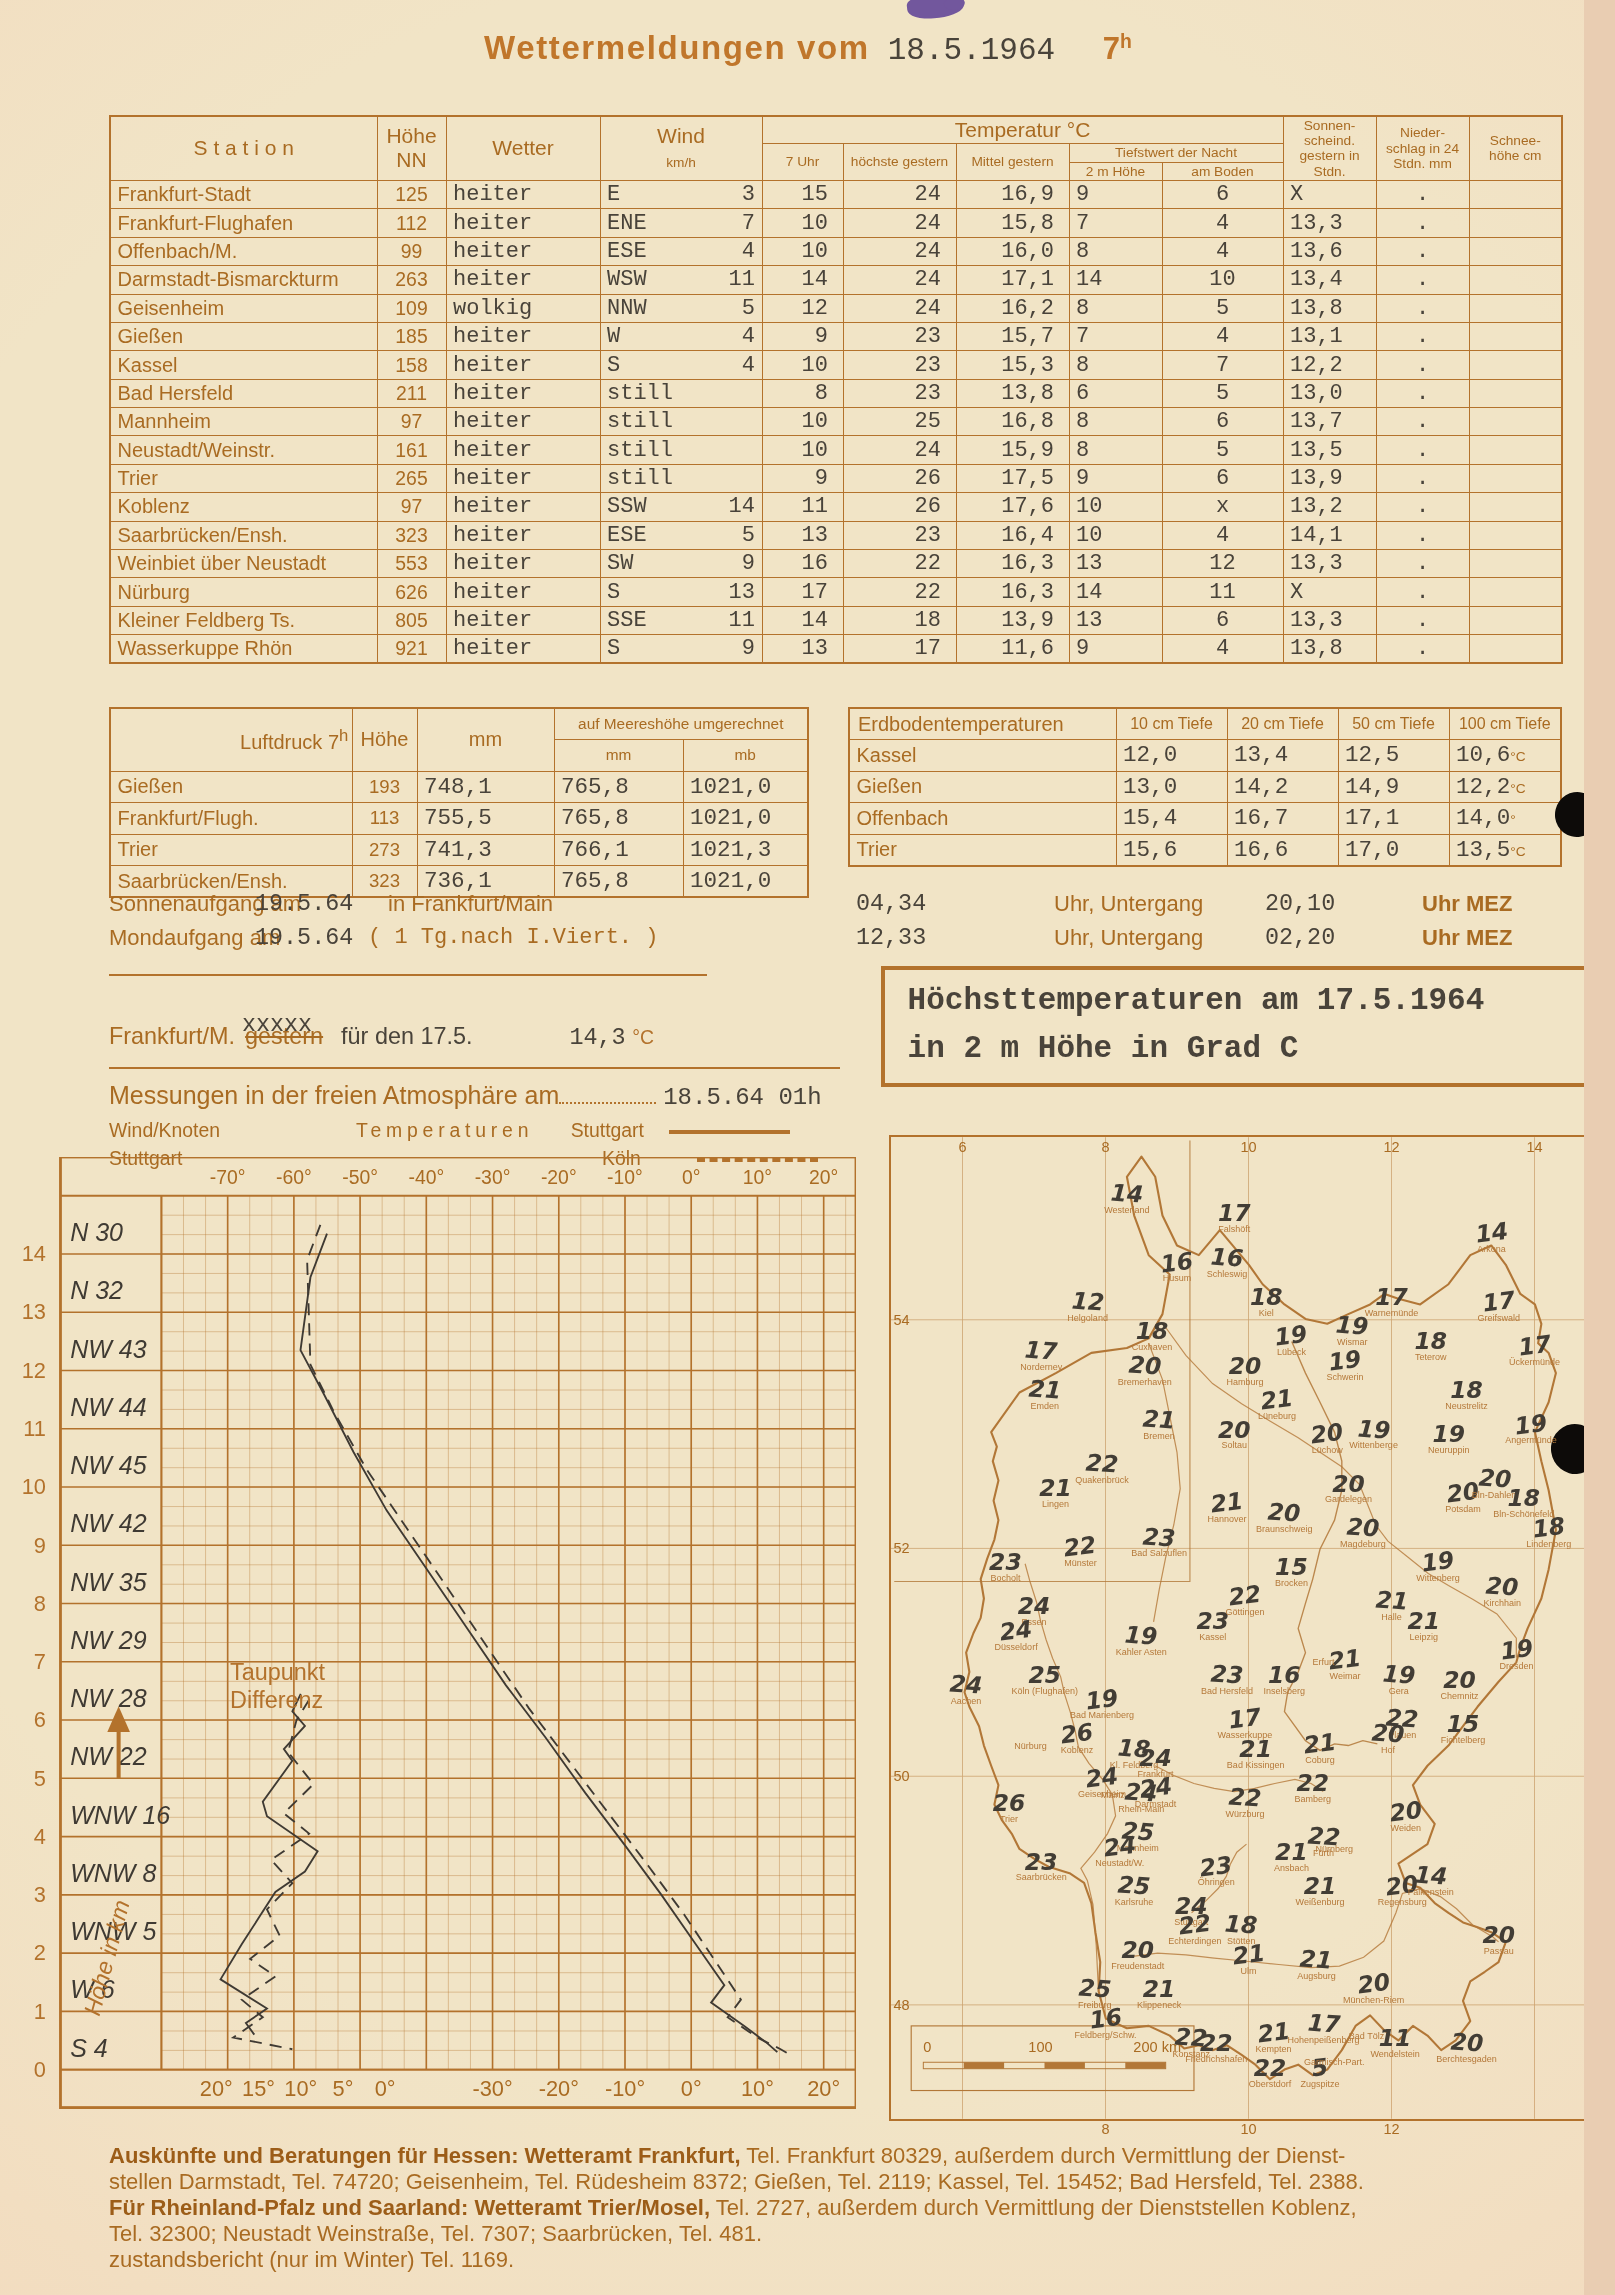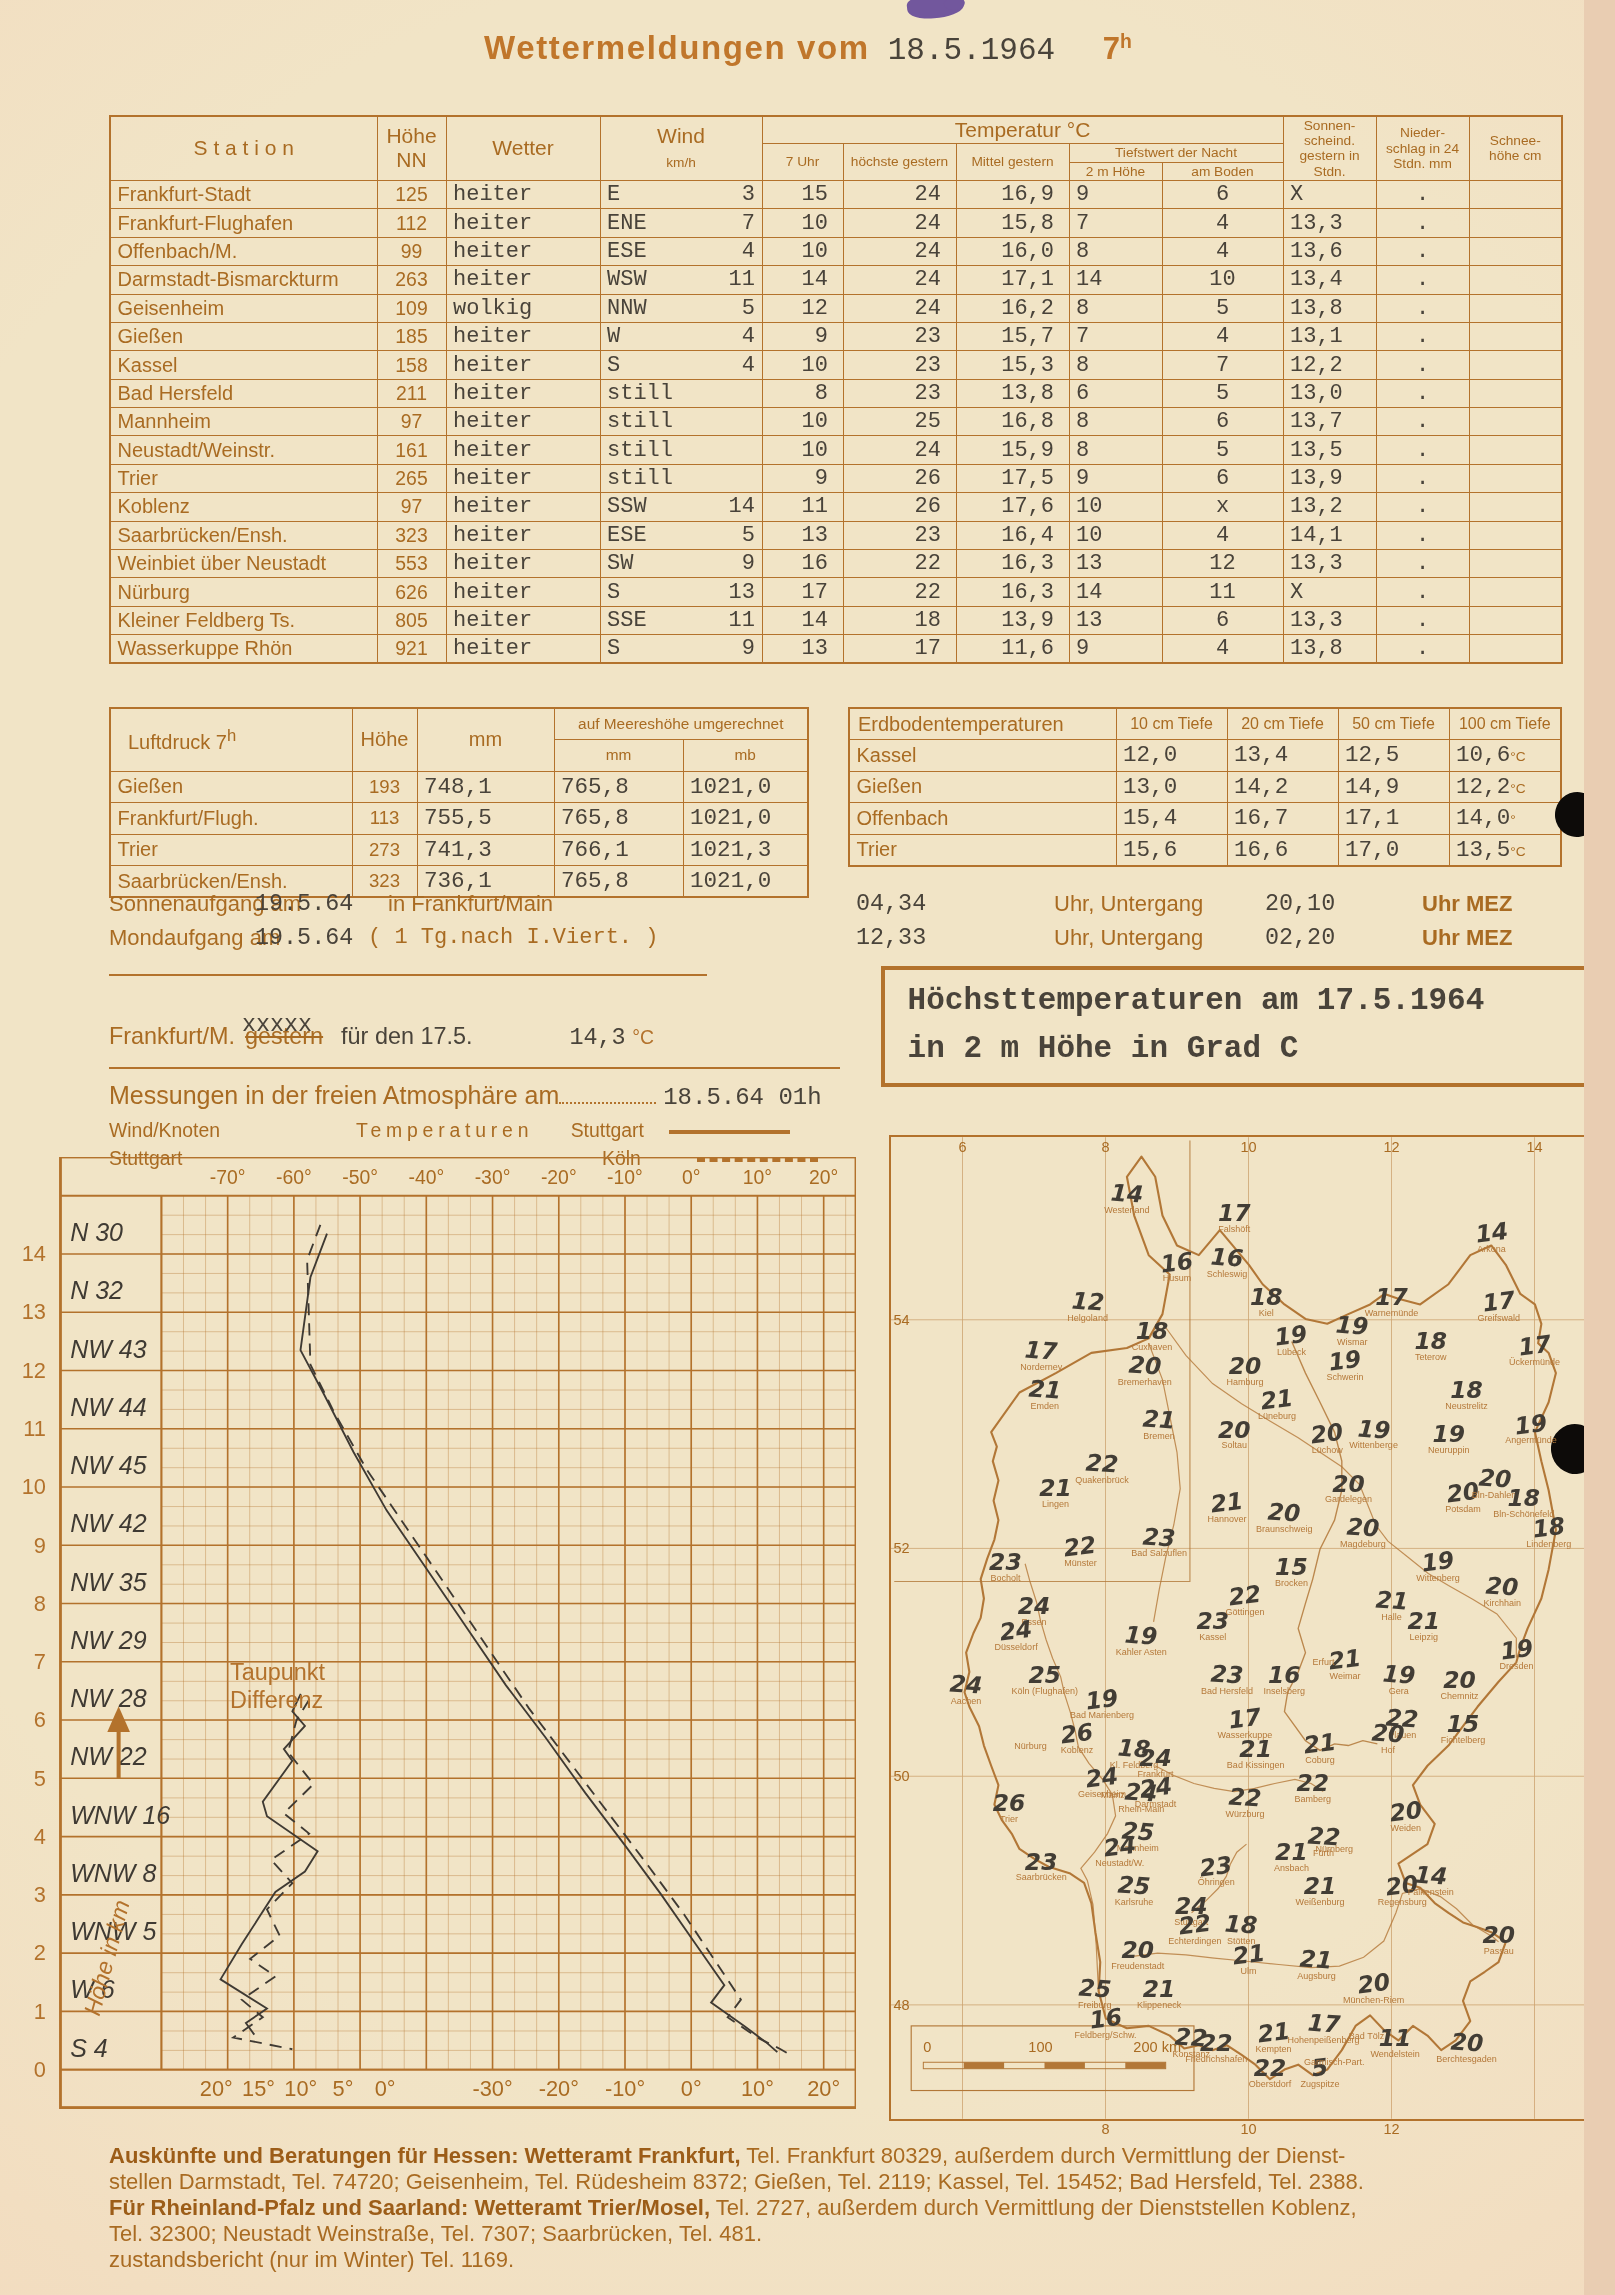--- a/index.html
+++ b/index.html
@@ -492,21 +492,21 @@
     <table id="ptable" class="wtab">
       <colgroup>
           <col style="width:242px">
           <col style="width:65px">
           <col style="width:137px">
           <col style="width:129px">
           <col style="width:125px">
         </colgroup>
       <thead>
         <tr>
-          <th rowspan="2" style="text-align:left;padding-left:17px"><span>Luftdruck 7</span><sup>h</sup></th>
+          <th rowspan="2" style="text-align:right;padding-left:17px"><span>Luftdruck 7</span><sup>h</sup></th>
           <th rowspan="2">Höhe</th>
           <th rowspan="2">mm</th>
           <th colspan="2" class="small">auf Meereshöhe umgerechnet</th>
         </tr>
         <tr>
           <th class="small">mm</th>
           <th class="small">mb</th>
         </tr>
       </thead>
       <tbody>

